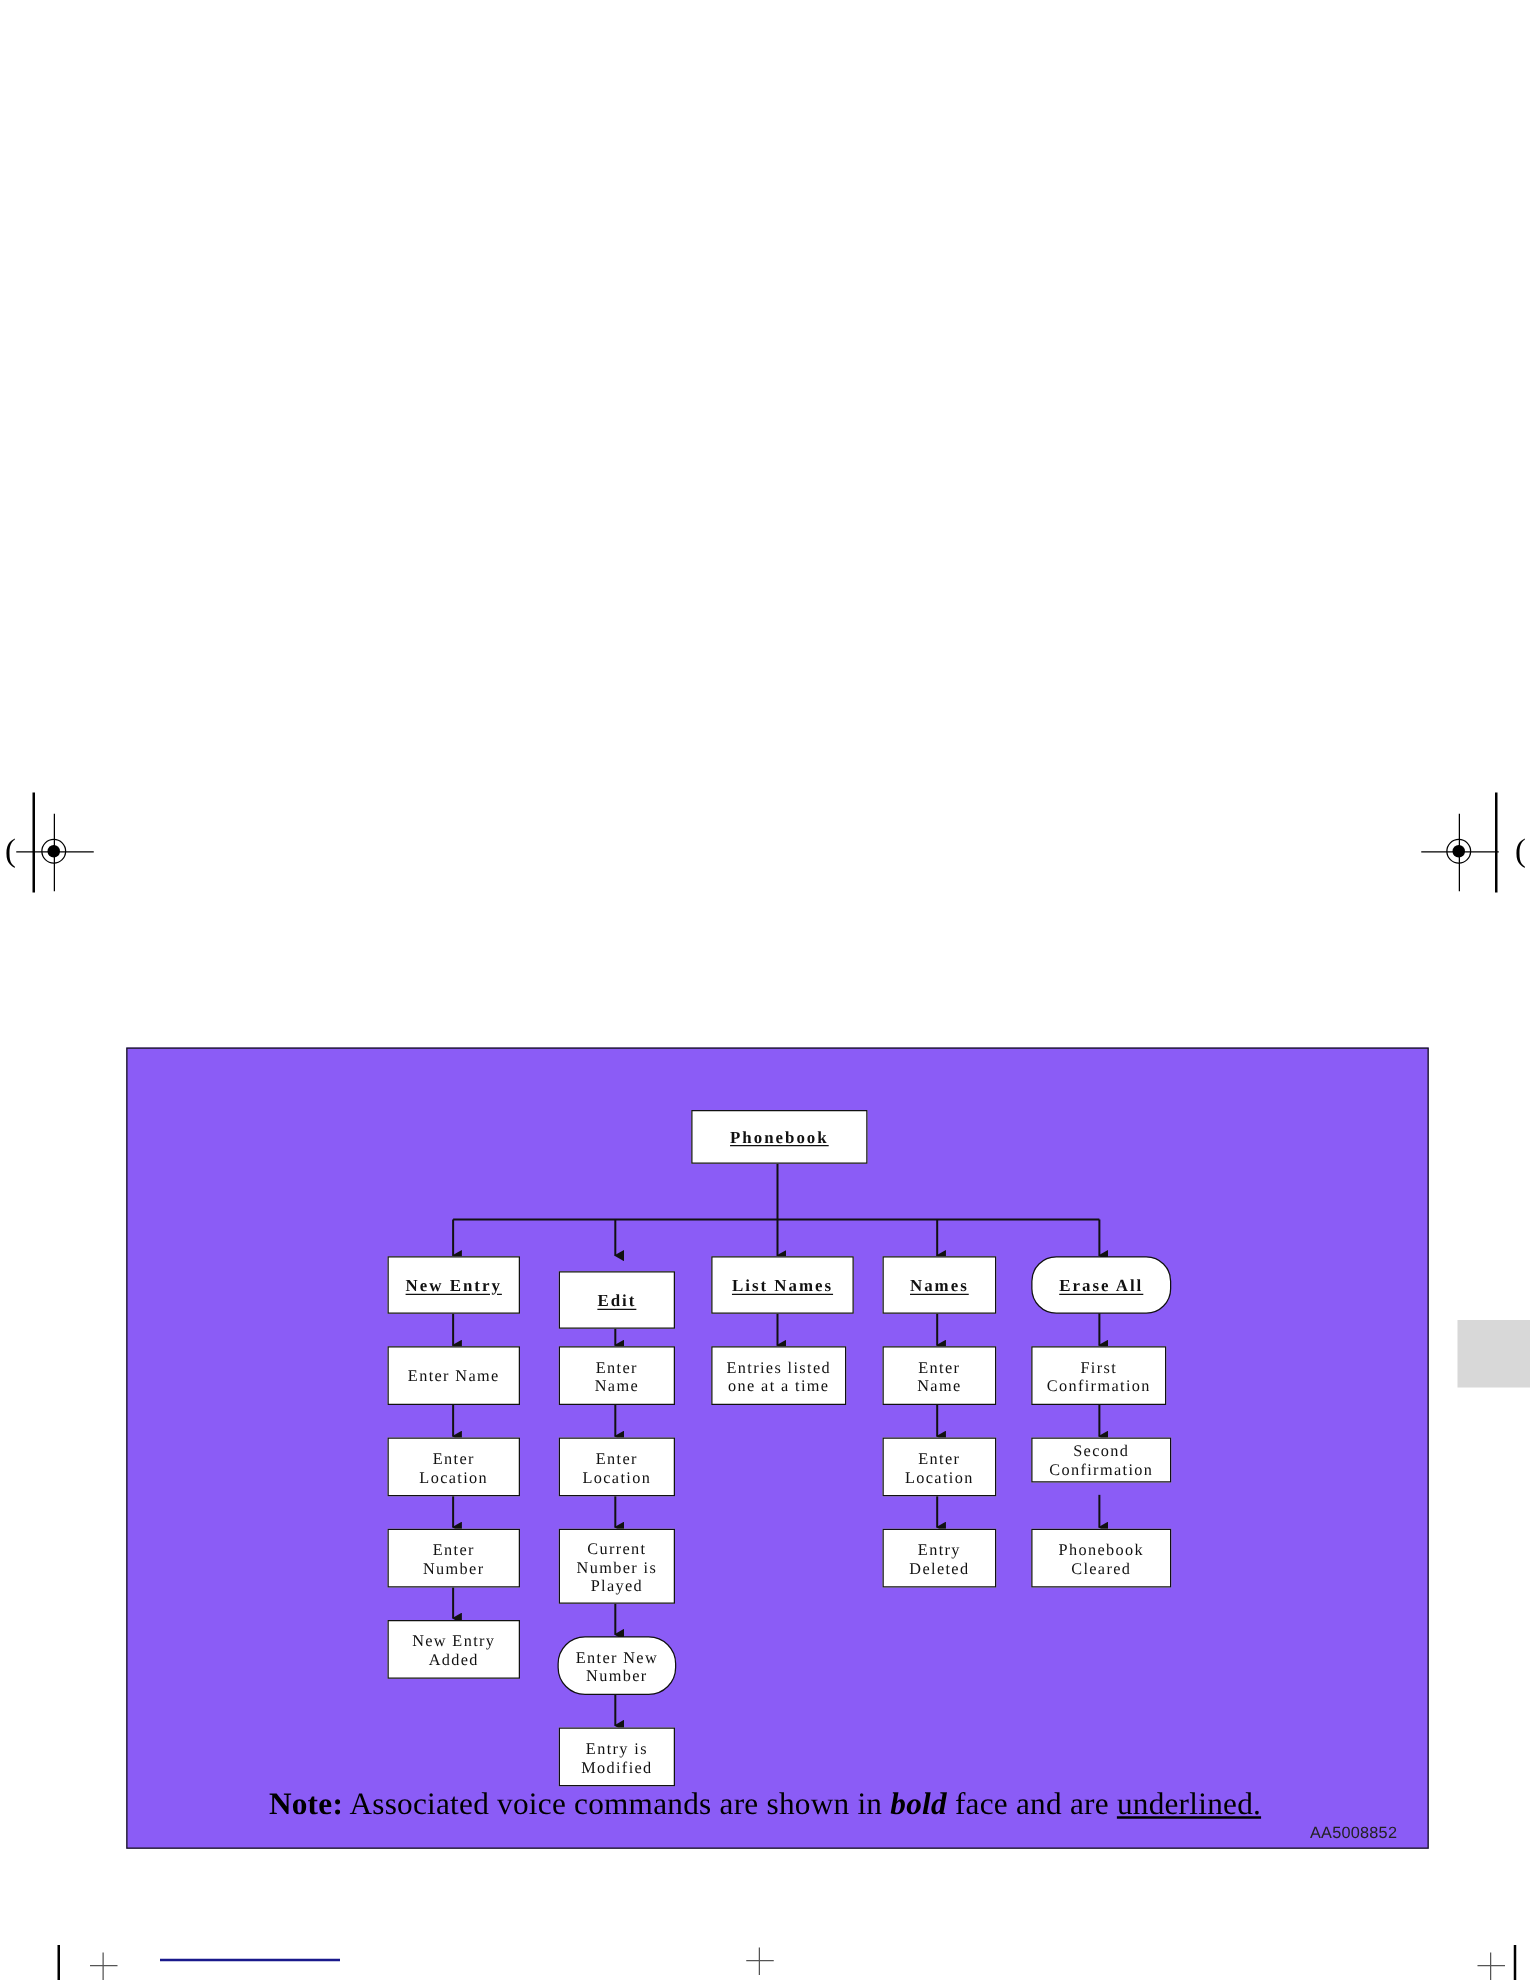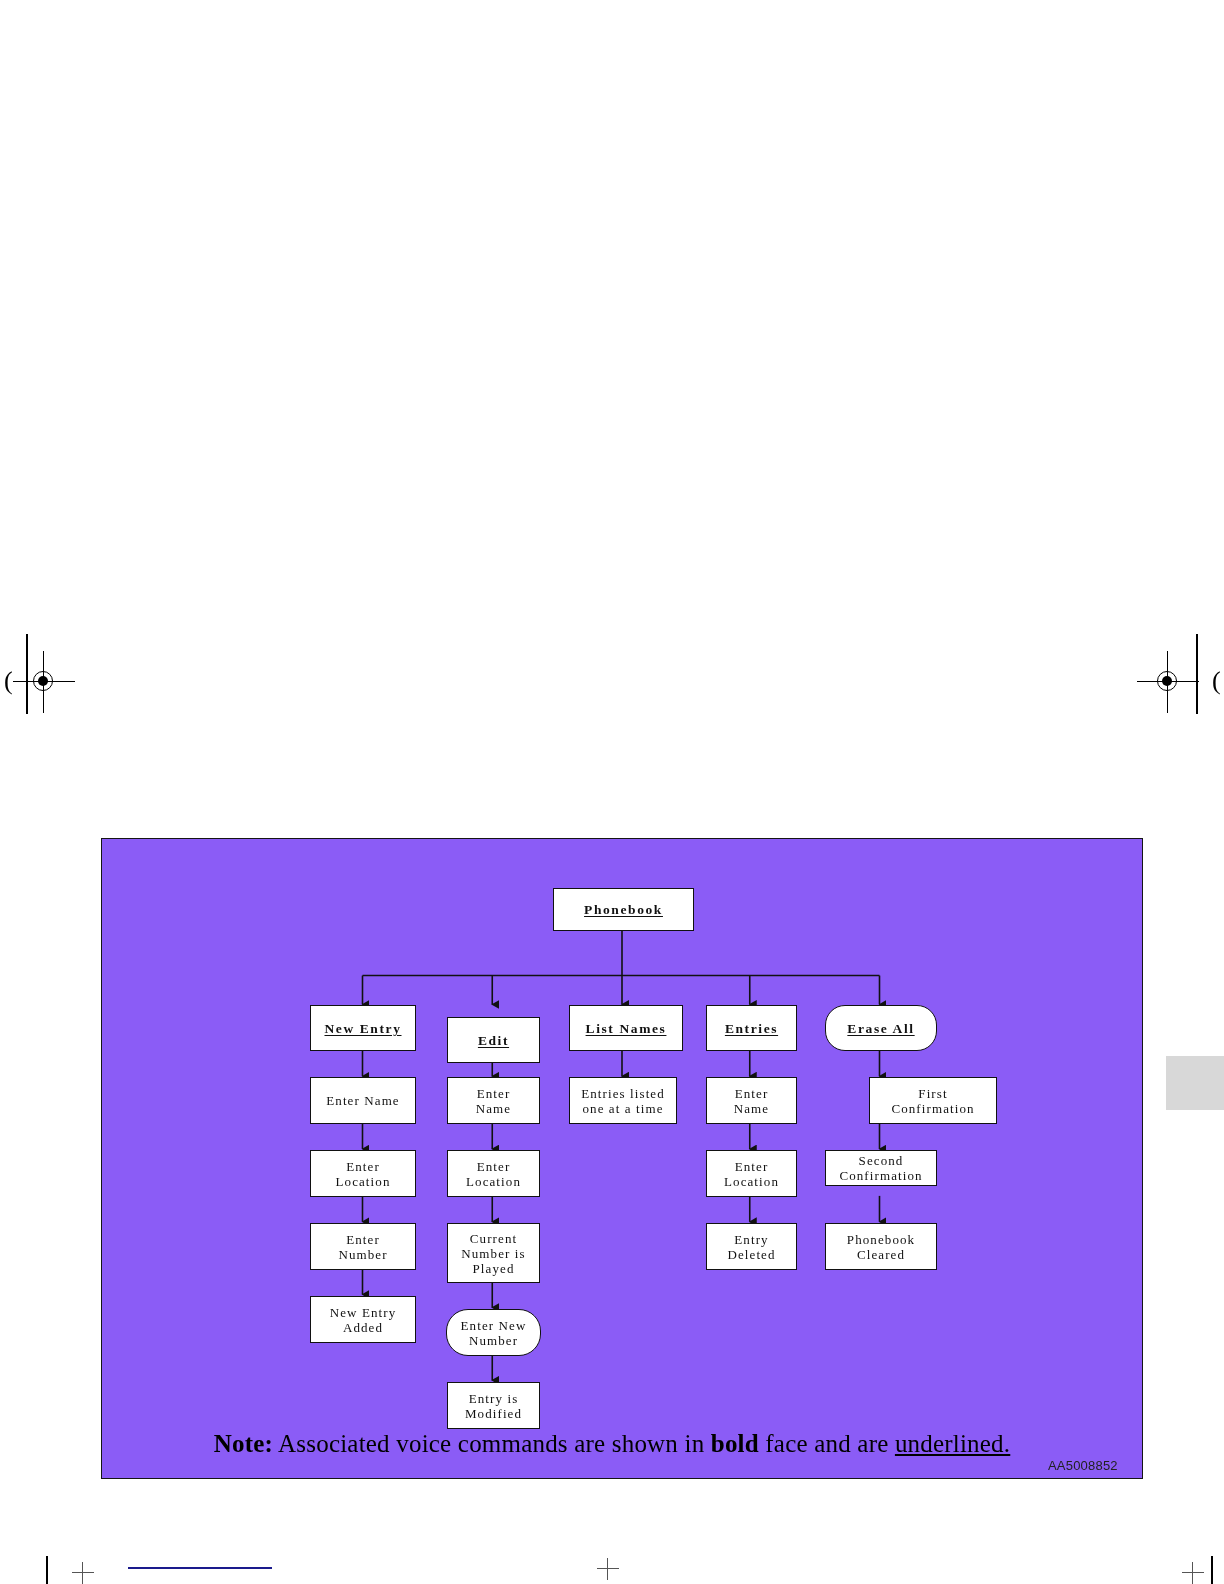--- a/index.html
+++ b/index.html
@@ -141,21 +141,21 @@
     left: 0;
     top: 1430px;
     width: 1224px;
     text-align: center;
     font-family: "Liberation Serif", "DejaVu Serif", serif;
     font-size: 25px;
     color: #000;
     letter-spacing: 0.2px;
   }
   #figure-note .lbl { font-weight: bold; }
-  #figure-note .bd  { font-weight: bold; }
+  #figure-note .bd  { font-weight: bold; font-style: italic; }
   #figure-note .ul  { text-decoration: underline; }
 
   #figure-code {
     position: absolute;
     left: 1048px;
     top: 1458px;
     font-family: Liberation Sans, sans-serif;
     font-size: 13px;
     letter-spacing: 0.2px;
     color: #222;
@@ -241,21 +241,21 @@
   <div class="node cmd" style="left:208px; top:166px; width:106px; height:46px;">
     <span class="u">New Entry</span>
   </div>
   <div class="node cmd" style="left:345px; top:178px; width:93px; height:46px;">
     <span class="u">Edit</span>
   </div>
   <div class="node cmd" style="left:467px; top:166px; width:114px; height:46px;">
     <span class="u">List Names</span>
   </div>
   <div class="node cmd" style="left:604px; top:166px; width:91px; height:46px;">
-    <span class="u">Entries</span>
+    <span class="u">Names</span>
   </div>
   <div class="node cmd" style="left:723px; top:166px; width:112px; height:46px;border-radius:20px;">
     <span class="u">Erase All</span>
   </div>
 
   <div class="node" style="left:208px; top:238px; width:106px; height:47px; white-space:pre-line;">Enter Name</div>
   <div class="node" style="left:208px; top:311px; width:106px; height:47px; white-space:pre-line;">Enter
 Location</div>
   <div class="node" style="left:208px; top:384px; width:106px; height:47px; white-space:pre-line;">Enter
 Number</div>
@@ -277,21 +277,21 @@
   <div class="node" style="left:467px; top:238px; width:108px; height:47px; white-space:pre-line;">Entries listed
 one at a time</div>
 
   <div class="node" style="left:604px; top:238px; width:91px; height:47px; white-space:pre-line;">Enter
 Name</div>
   <div class="node" style="left:604px; top:311px; width:91px; height:47px; white-space:pre-line;">Enter
 Location</div>
   <div class="node" style="left:604px; top:384px; width:91px; height:47px; white-space:pre-line;">Entry
 Deleted</div>
 
-  <div class="node" style="left:723px; top:238px; width:128px; height:47px; white-space:pre-line;margin-left:44px;">First
+  <div class="node" style="left:723px; top:238px; width:108px; height:47px; white-space:pre-line;">First
 Confirmation</div>
   <div class="node" style="left:723px; top:311px; width:112px; height:36px; white-space:pre-line;">Second
 Confirmation</div>
   <div class="node" style="left:723px; top:384px; width:112px; height:47px; white-space:pre-line;">Phonebook
 Cleared</div>
 
 </div>
 
 <div id="figure-note">
   <span class="lbl">Note:</span><span> Associated voice commands are shown in </span><span class="bd">bold</span><span> face and are </span><span class="ul">underlined.</span>

